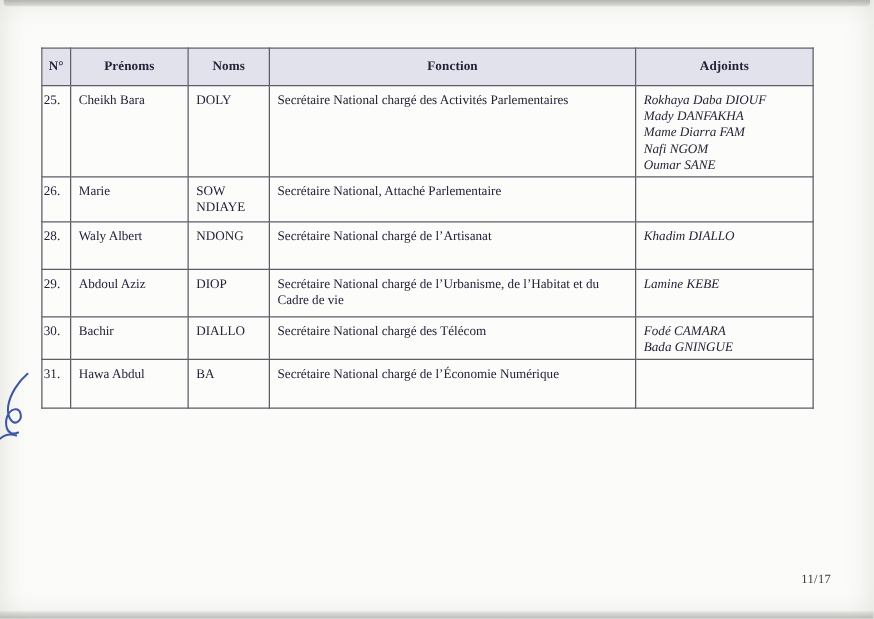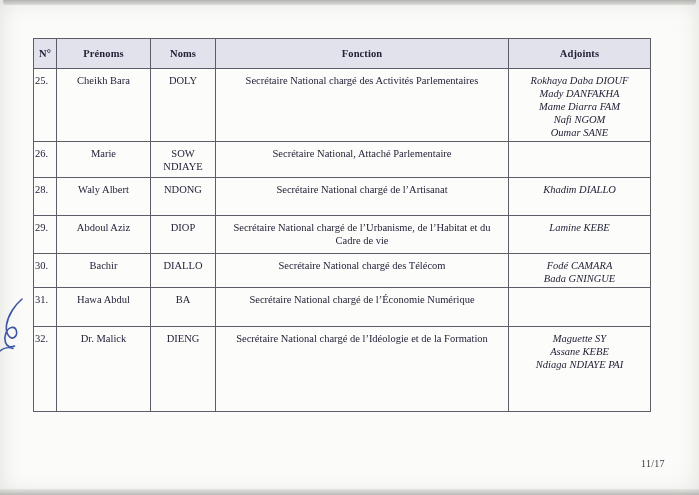--- a/index.html
+++ b/index.html
@@ -39,21 +39,21 @@
   table.roster { border: 1px solid #4c4c56; }
   th {
     background: #e2e2ec;
     font-weight: bold;
     text-align: center;
     vertical-align: middle !important;
     height: 30px;
     font-size: 10.5px;
     letter-spacing: 0.1px;
   }
-  td { padding: 5px 6px 2px 6px; background: #fcfcfa; text-align: center; }
+  td { padding: 5px 6px 2px 6px; background: #fcfcfa; }
   td.c-num { text-align: left; padding: 5px 2px 2px 1px; }
   td.c-adjoints div { margin-bottom: 0; font-style: italic; }
   .paraph {
     position: absolute; left: 0px; top: 296px; width: 26px; height: 58px;
   }
   .page-number {
     position: absolute; left: 641px; top: 458px;
     font-size: 10px; font-weight: normal; color: #3a3a44;
     letter-spacing: 0.3px;
   }
@@ -131,31 +131,20 @@
         <div>Bada GNINGUE</div>
       </td>
     </tr>
     <tr style="height:39px">
       <td class="c-num">31.</td>
       <td>Hawa Abdul</td>
       <td>BA</td>
       <td>Secrétaire National chargé de l’Économie Numérique</td>
       <td class="c-adjoints"></td>
     </tr>
-    <tr style="height:85px">
-      <td class="c-num">32.</td>
-      <td>Dr. Malick</td>
-      <td>DIENG</td>
-      <td>Secrétaire National chargé de l’Idéologie et de la Formation</td>
-      <td class="c-adjoints">
-        <div>Maguette SY</div>
-        <div>Assane KEBE</div>
-        <div>Ndiaga NDIAYE PAI</div>
-      </td>
-    </tr>
   </tbody>
 </table>
 
 <svg class="paraph" viewBox="0 0 26 58" xmlns="http://www.w3.org/2000/svg">
   <path d="M22,3 C15,9 8,19 6.5,29 C5.5,37 9.5,44 14,41.5 C18.5,39 17,30.5 11.5,31.5 C6.5,32.5 3.5,40 5.5,46.5 C6.8,50.5 10.5,52 14.5,50" fill="none" stroke="#3c55a5" stroke-width="1.6" stroke-linecap="round"></path>
   <path d="M0,55 C4,51.5 9,51 13,52.5" fill="none" stroke="#3c55a5" stroke-width="1.4" stroke-linecap="round"></path>
 </svg>
 
 <div class="page-number">11/17</div>
 

